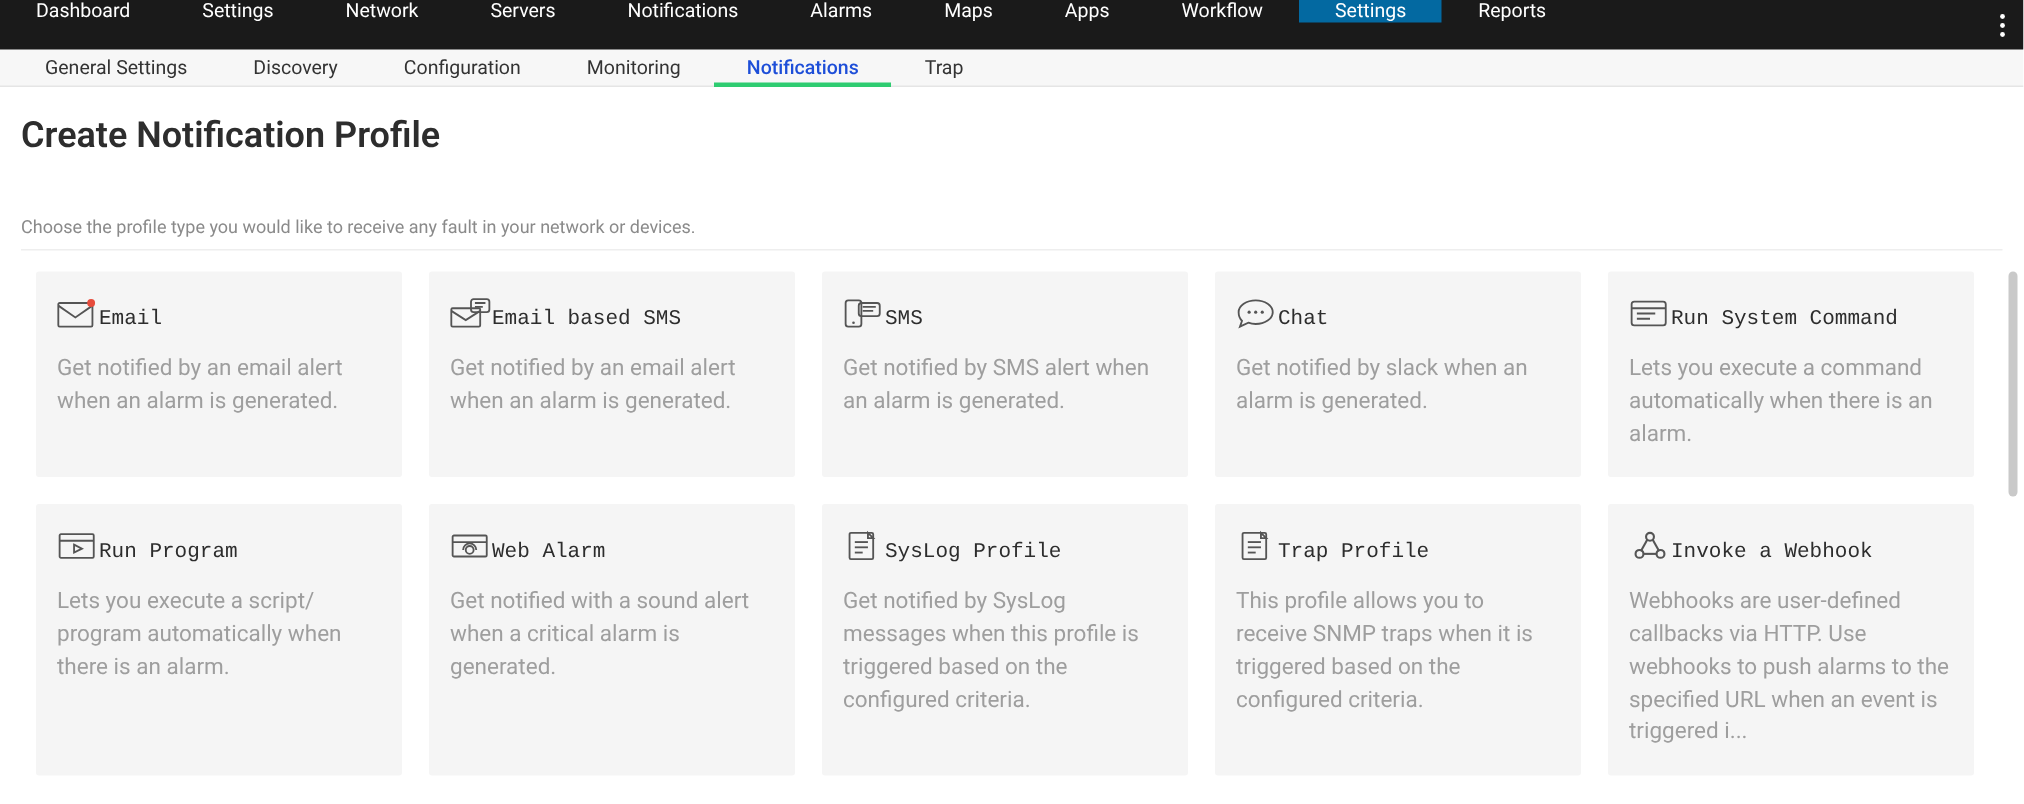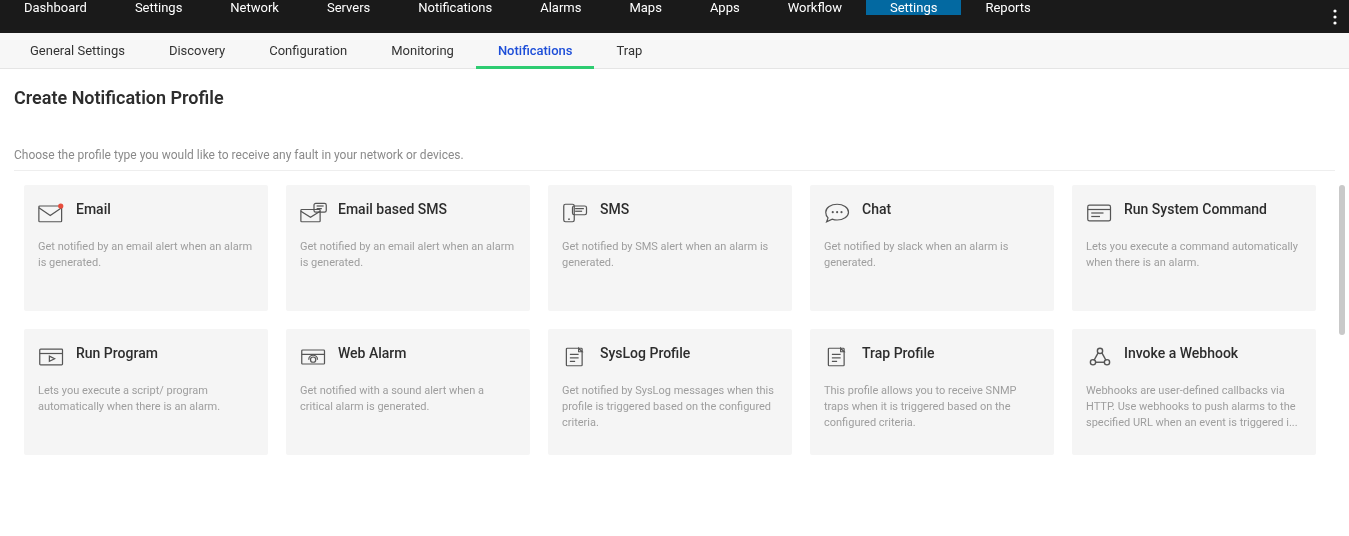--- a/index.html
+++ b/index.html
@@ -39,21 +39,21 @@
     align-items: center;
     cursor: pointer;
     color: #fff;
   }
   .topnav-more svg { width: 4px; height: 16px; }
 
   
   .subnav {
     background: #f7f7f7;
     border-bottom: 1px solid #e5e5e5;
-    height: 36px;
+    height: 25px;
     display: flex;
     align-items: stretch;
     font-size: 13px;
     color: #333;
     padding-left: 8px;
   }
   .subnav-item {
     padding: 0 22px;
     display: flex;
     align-items: center;
@@ -71,21 +71,21 @@
     height: 3px;
     background: #2ecc71;
   }
 
   
   .page {
     padding: 18px 14px 24px 14px;
     position: relative;
   }
   .page-title {
-    font-size: 18px;
+    font-size: 24px;
     font-weight: 600;
     color: #2d2d2d;
     margin-bottom: 4px;
   }
   .page-subtitle {
     font-size: 12px;
     color: #8a8a8a;
     margin-bottom: 8px;
     margin-top: 40px;
   }
@@ -124,38 +124,38 @@
   }
   .card {
     background: #f5f5f5;
     border-radius: 2px;
     padding: 16px 14px 18px 14px;
     min-height: 126px;
     cursor: pointer;
   }
   .card-head {
     display: flex;
-    align-items: flex-start;
-    gap: 10px;
+    align-items: flex-end;
     margin-bottom: 14px;
+    font-family: Liberation Mono, monospace;
   }
   .card-icon {
     width: 28px;
     height: 24px;
     flex: 0 0 28px;
     color: #4a4a4a;
   }
   .card-icon svg { width: 100%; height: 100%; }
   .card-title {
     font-size: 14px;
     color: #2d2d2d;
     font-weight: 500;
   }
   .card-desc {
-    font-size: 11px;
+    font-size: 15px;
     color: #9e9e9e;
     line-height: 1.45;
   }
   .dot-red {
     fill: #e74c3c;
   }
 </style>
 </head>
 <body>
 

